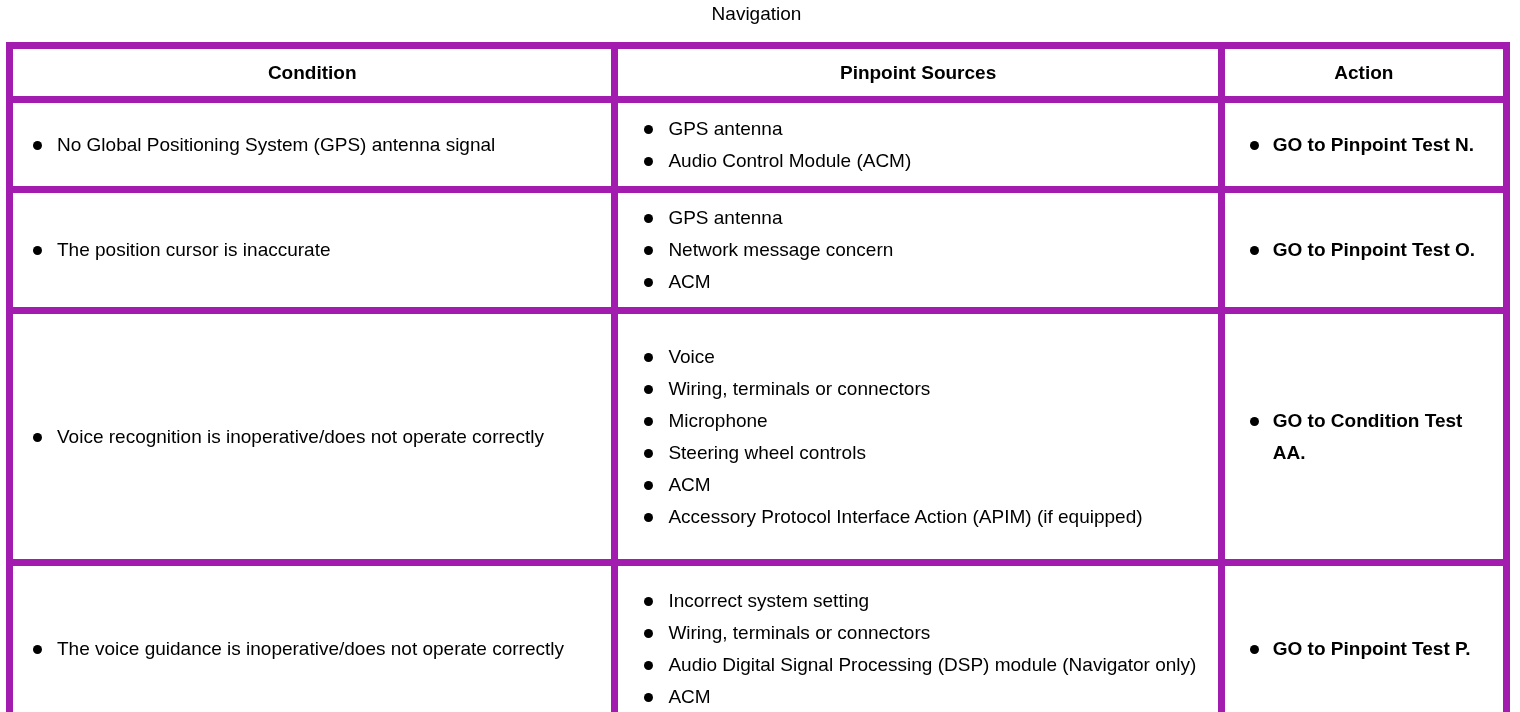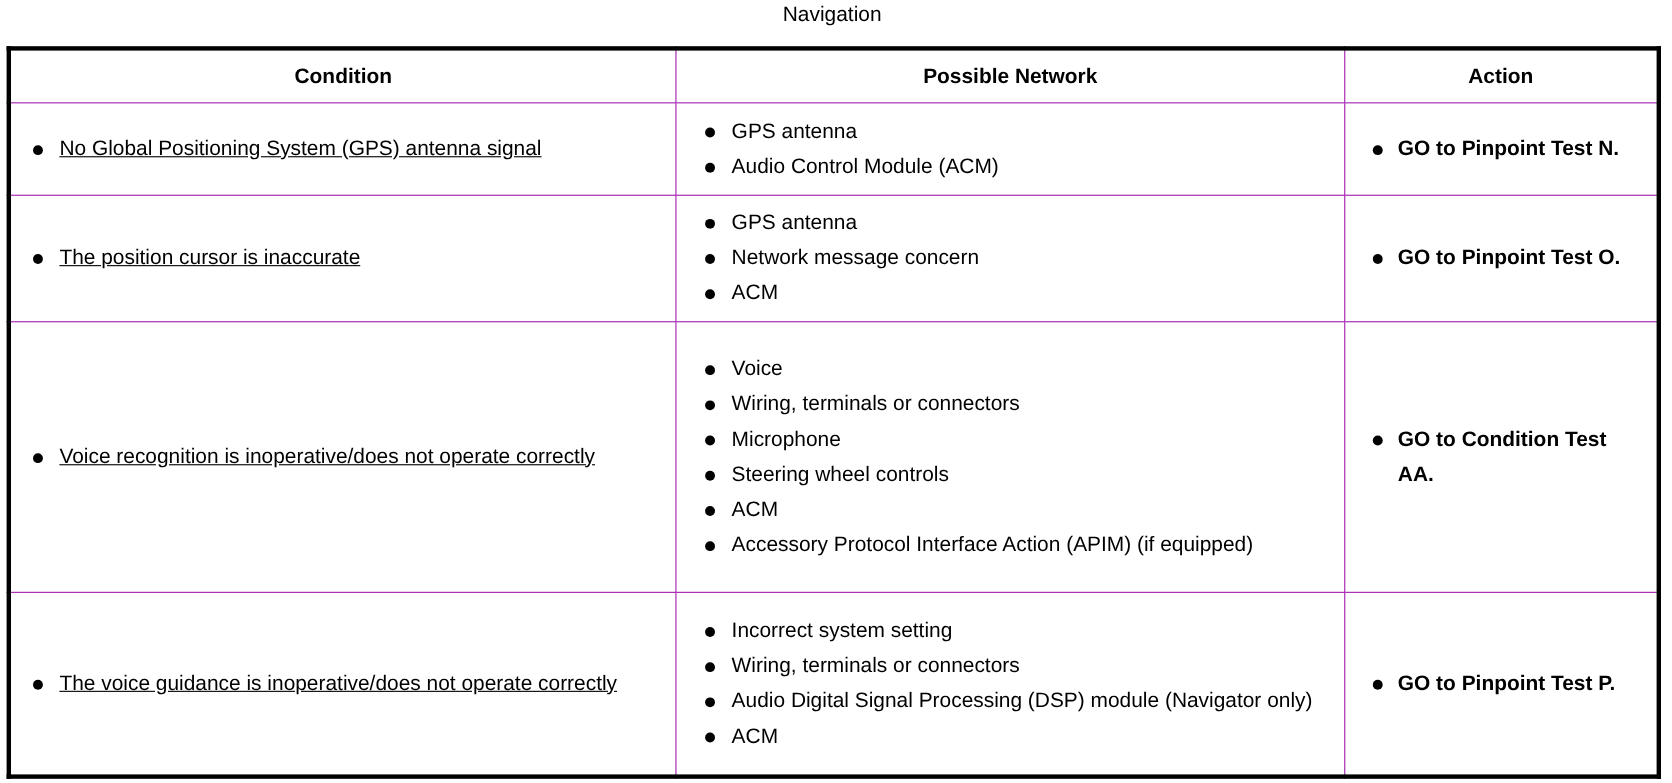--- a/index.html
+++ b/index.html
@@ -44,21 +44,21 @@
     height: 660px;
     box-sizing: border-box;
     border: 4px solid #000000;
     border-collapse: collapse;
     table-layout: fixed;
     background: #ffffff;
   }
 
   .diagnostic-table td,
   .diagnostic-table th {
-    border: 1px solid #a21caf;
+    border: 7px solid #a21caf;
     vertical-align: middle;
     padding: 0;
     background: #ffffff;
   }
 
   .col-condition { width: 605px; }
   .col-sources   { width: 606px; }
   .col-action    { width: 285px; }
 
   thead th {
@@ -94,21 +94,21 @@
     left: 8px;
     top: 12px;
     width: 9px;
     height: 9px;
     border-radius: 50%;
     background: #000000;
     display: block;
   }
 
   
-  td.condition-cell ul.bullets > li { padding-left: 34px; text-decoration: underline; }
+  td.condition-cell ul.bullets > li { padding-left: 34px; }
   td.condition-cell ul.bullets > li .bullet-dot { left: 10px; }
 
   
   td.sources-cell .cell-inner { padding-left: 18px; }
 
   
   td.action-cell .cell-inner { padding-left: 18px; }
   td.action-cell ul.bullets > li { padding-left: 30px; font-weight: bold; }
   td.action-cell ul.bullets > li .bullet-dot { left: 7px; }
 
@@ -127,21 +127,21 @@
   <table class="diagnostic-table">
     <colgroup>
       <col class="col-condition">
       <col class="col-sources">
       <col class="col-action">
     </colgroup>
 
     <thead>
       <tr>
         <th>Condition</th>
-        <th>Possible Network</th>
+        <th>Pinpoint Sources</th>
         <th>Action</th>
       </tr>
     </thead>
 
     <tbody>
 
       <tr class="row-1">
         <td class="condition-cell">
           <div class="cell-inner">
             <ul class="bullets">

